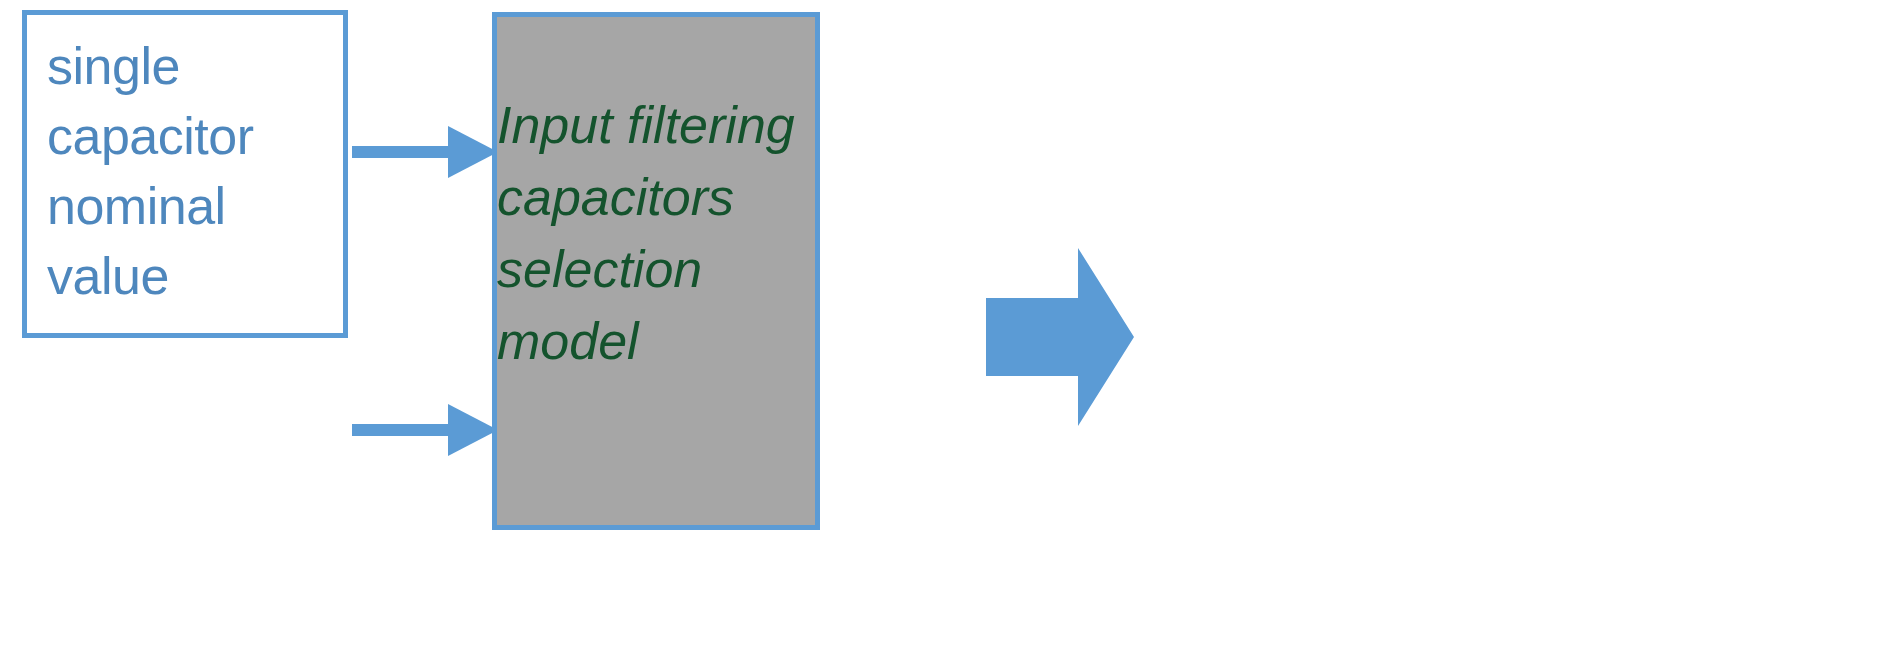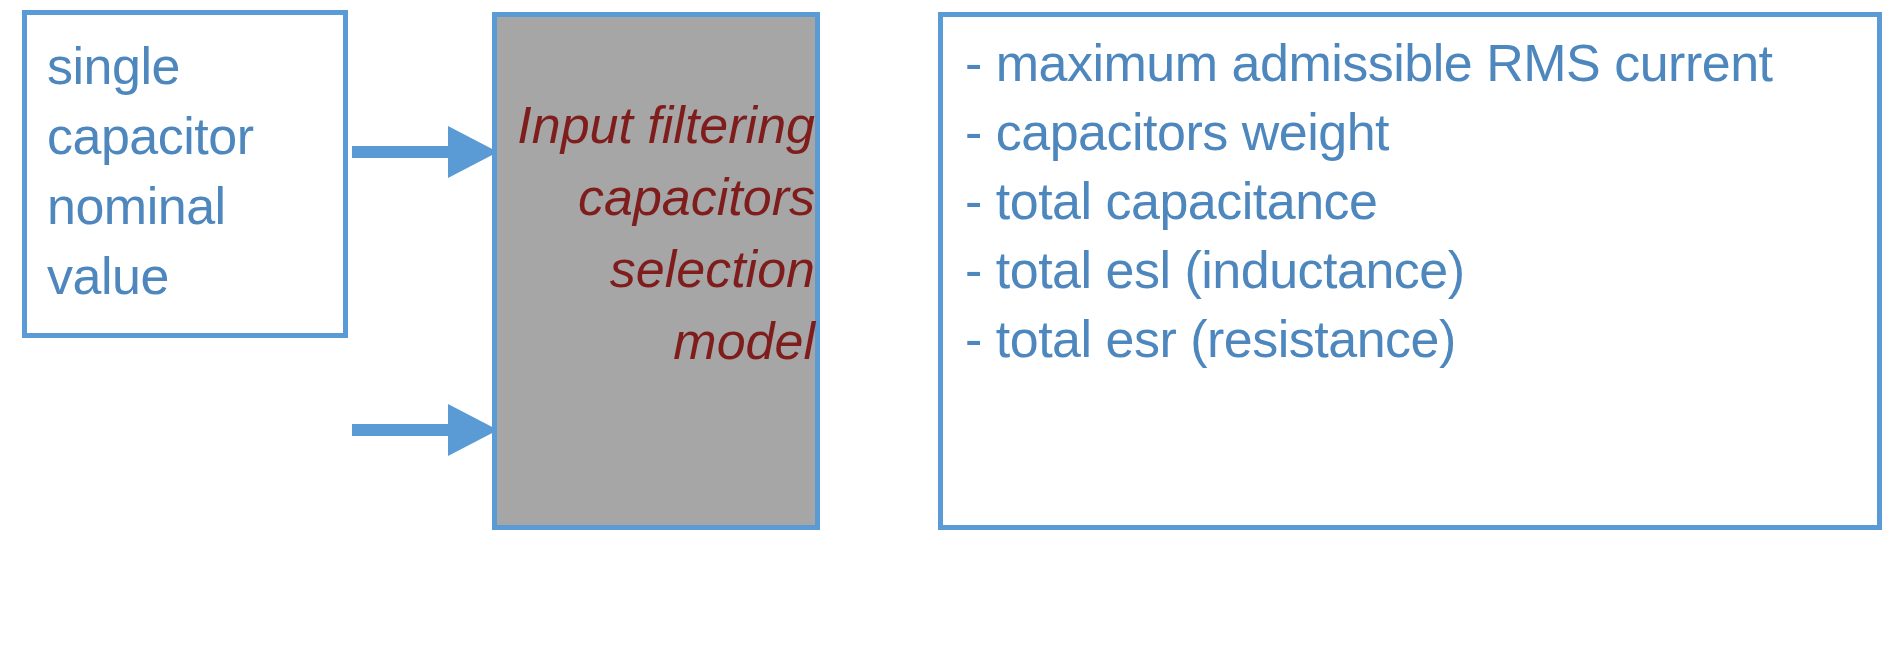--- a/index.html
+++ b/index.html
@@ -38,22 +38,22 @@
     line-height: 70px;
     letter-spacing: -0.5px;
     white-space: pre-line;
   }
 
   .gray-text {
     position: absolute;
     left: 0;
     right: 0;
     top: 72px;
-    text-align: right;
-    color: #7f1d1d;
+    text-align: left;
+    color: #14532d;
     font-style: italic;
     font-size: 52px;
     line-height: 72px;
     white-space: pre-line;
   }
 
   
   #box-input-1 {
     left: 22px;
     top: 10px;
@@ -176,21 +176,14 @@
   <div class="box gray" id="box-model">
     <div class="gray-text">Input filtering capacitors selection model</div>
   </div>
 
   <div id="arrow-block">
     <svg viewBox="0 0 148 178" xmlns="http://www.w3.org/2000/svg" aria-hidden="true">
       <polygon points="0,50 92,50 92,0 148,89 92,178 92,128 0,128" fill="#5B9BD5"></polygon>
     </svg>
   </div>
 
-  <div class="box" id="box-output">
-    <div class="box-text">- maximum admissible RMS current
-- capacitors weight
-- total capacitance
-- total esl (inductance)
-- total esr (resistance)</div>
-  </div>
 
 </div>
 
 </body></html>

